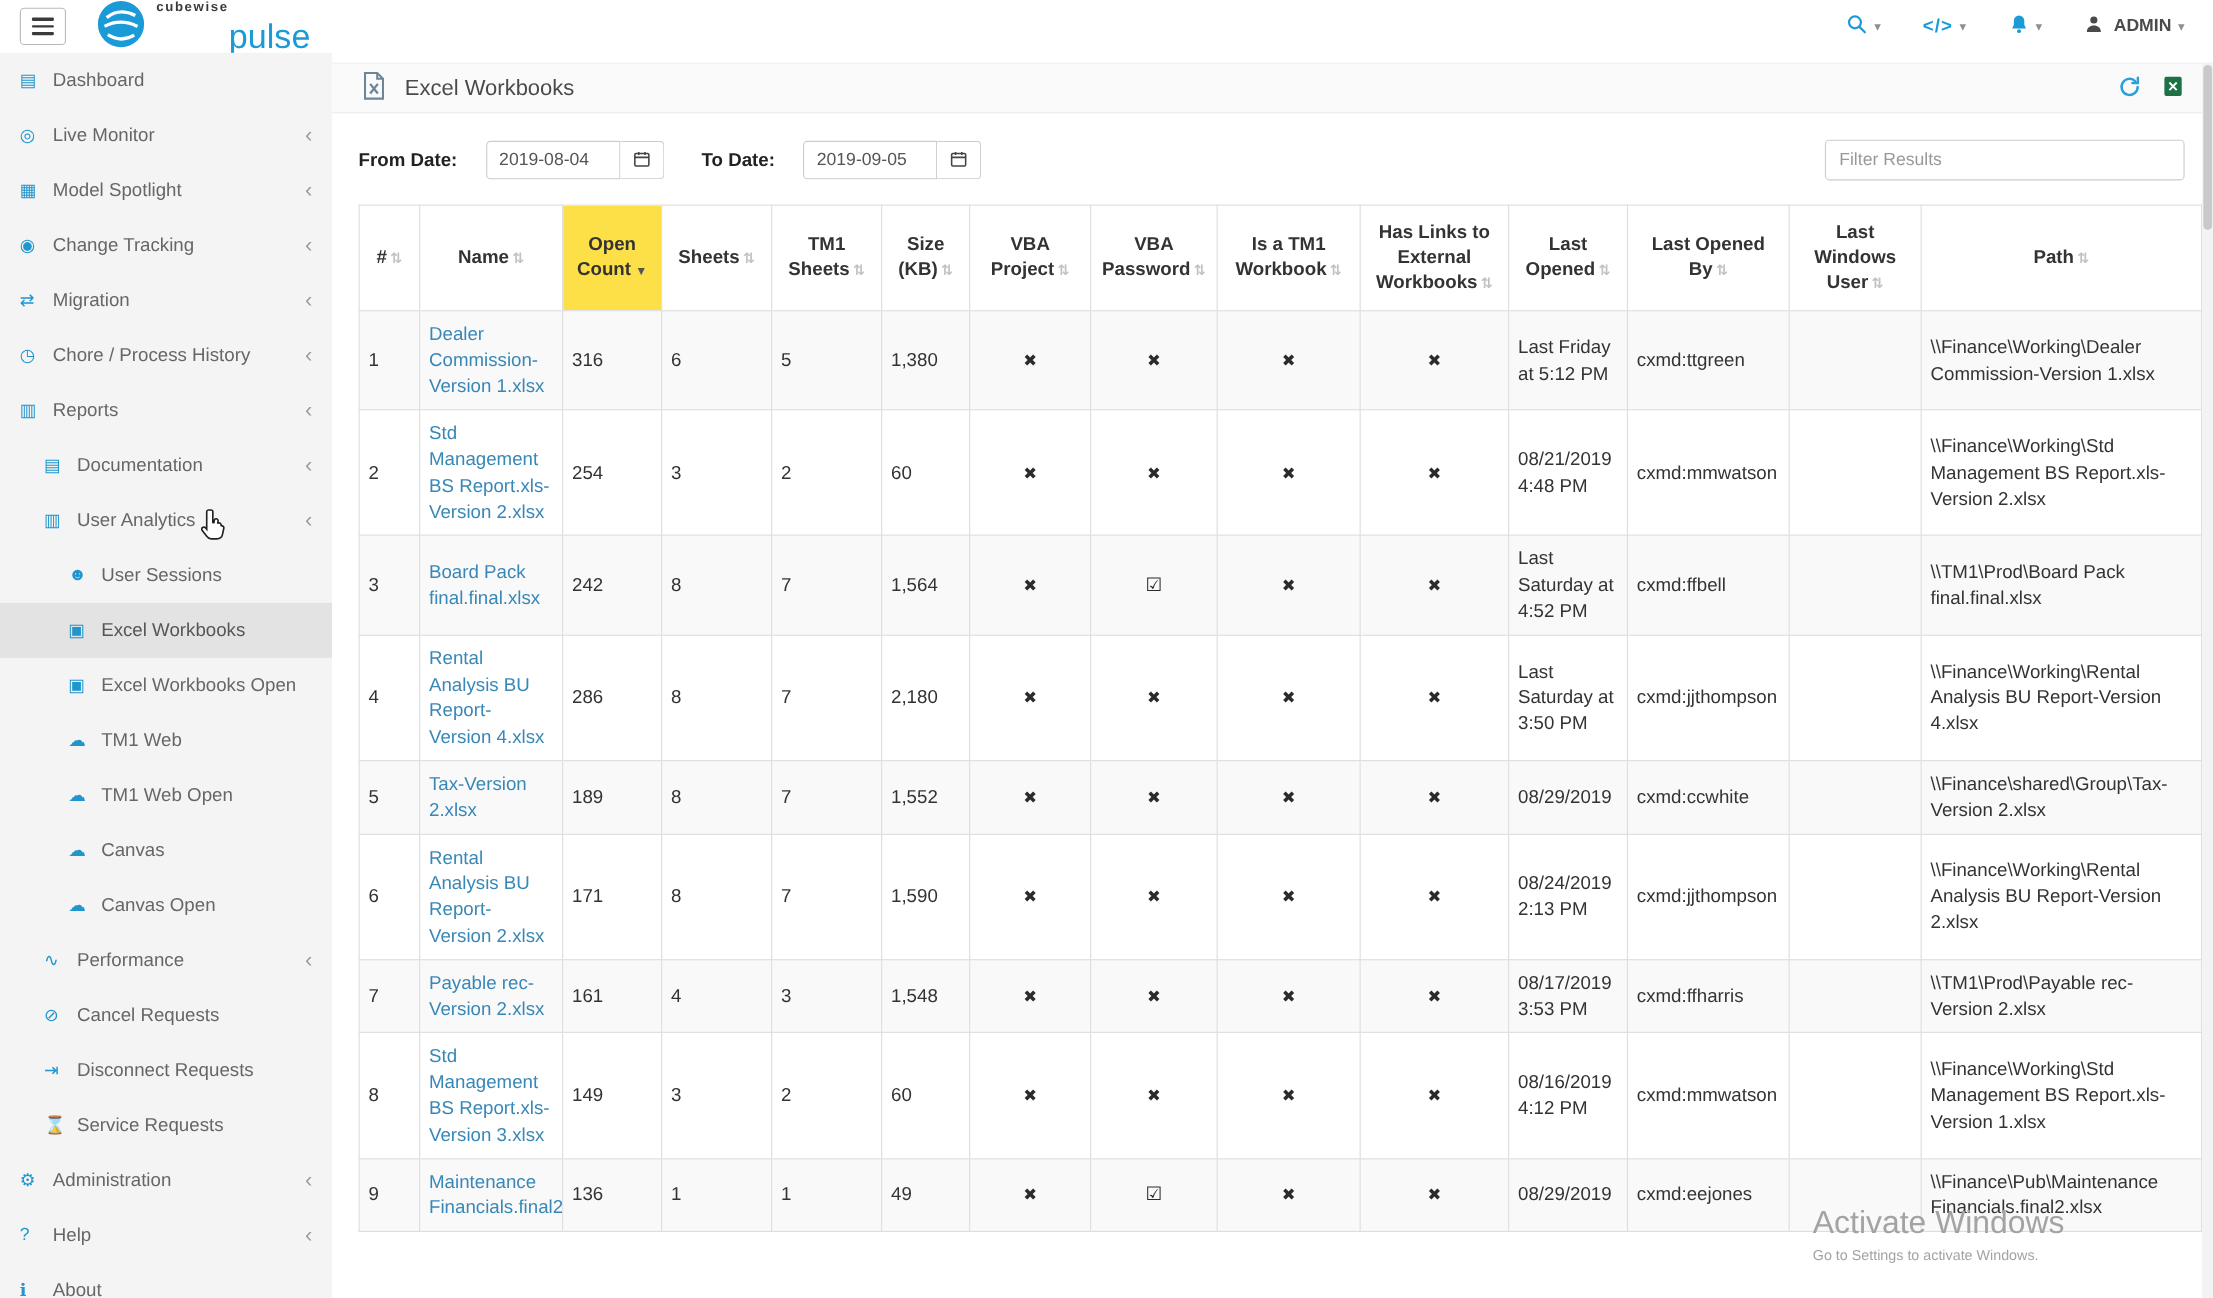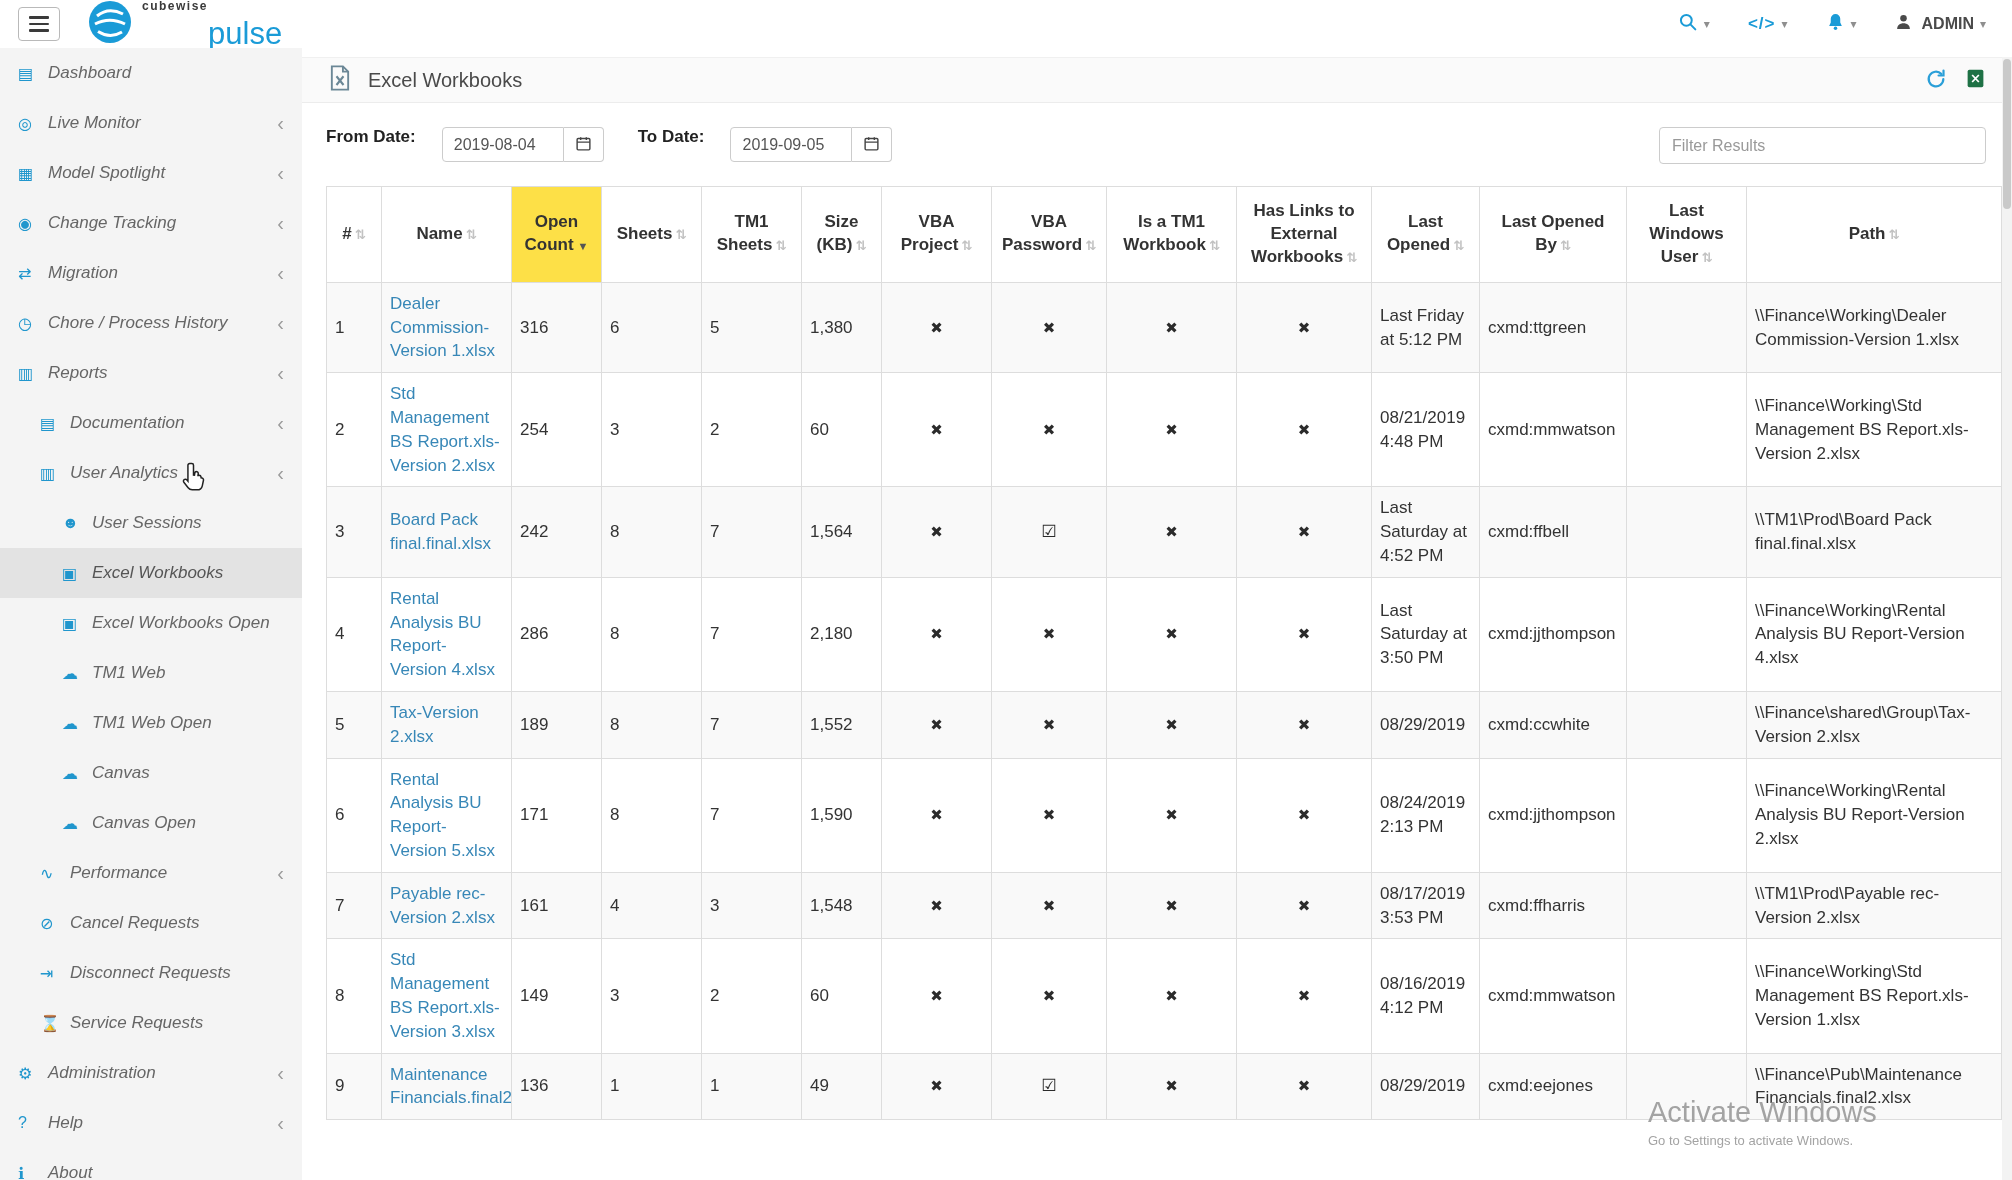--- a/index.html
+++ b/index.html
@@ -28,33 +28,33 @@
   .layout { display: flex; height: 1132px; }
 
   
   .sidebar { width: 302px; background: #f4f4f4; flex-shrink: 0; overflow: hidden; position: relative; }
   .side-item { display: flex; align-items: center; height: 50px; font-size: 17px; color: #666; cursor: pointer; }
   .side-item.lvl0 { padding-left: 18px; }
   .side-item.lvl1 { padding-left: 40px; }
   .side-item.lvl2 { padding-left: 62px; }
   .side-item.active { background: #e3e3e3; color: #555; }
   .side-icon { width: 30px; color: #2096cd; font-size: 16px; text-align: left; flex-shrink: 0; }
-  .side-label { white-space: nowrap; font-style: italic; }
+  .side-label { white-space: nowrap; }
   .side-chevron { margin-left: auto; margin-right: 18px; color: #9a9a9a; font-size: 20px; line-height: 1; }
 
   
   .content { flex: 1; overflow: hidden; position: relative; background: #fff; }
   .panel-header { margin-top: 9px; height: 46px; background: #fafafa; border-top: 1px solid #f0f0f0;
     border-bottom: 1px solid #ececec; display: flex; align-items: center; gap: 14px; padding: 0 26px 0 24px; }
   .panel-title { font-size: 20px; color: #4a4a4a; }
   .panel-actions { margin-left: auto; display: flex; align-items: center; gap: 18px; }
   .icon-btn { background: none; border: none; cursor: pointer; display: flex; align-items: center; }
 
   
-  .filters { display: flex; padding: 24px 26px 16px 24px; }
+  .filters { display: flex; align-items: center; padding: 24px 26px 16px 24px; }
   .filter-label { font-size: 17px; font-weight: bold; color: #222; margin-right: 10px; }
   .filter-label.second { margin-left: 34px; }
   .input-group { display: flex; padding-left: 16px; }
   .date-input { width: 122px; height: 35px; border: 1px solid #ccc; border-radius: 4px 0 0 4px;
     padding: 0 11px; font-size: 16px; color: #555; font-family: inherit; outline: none; }
   .cal-btn { width: 40px; height: 35px; border: 1px solid #ccc; border-left: none; border-radius: 0 4px 4px 0;
     background: #fff; display: flex; align-items: center; justify-content: center; cursor: pointer; }
   .filter-results { margin-left: auto; width: 327px; height: 37px; border: 1px solid #ccc; border-radius: 4px;
     padding: 0 12px; font-size: 16px; color: #555; font-family: inherit; outline: none; }
   .filter-results::placeholder { color: #999; }
@@ -425,21 +425,21 @@
               <td class="c8 center"><span class="mark cross">✖</span></td>
               <td class="c9 center"><span class="mark cross">✖</span></td>
               <td class="c10 center"><span class="mark cross">✖</span></td>
               <td class="c11">08/29/2019</td>
               <td class="c12">cxmd:ccwhite</td>
               <td class="c13"></td>
               <td class="c14">\\Finance\shared\Group\Tax-Version 2.xlsx</td>
             </tr>
             <tr>
               <td class="c1">6</td>
-              <td class="c2"><span class="link">Rental Analysis BU Report-Version 5.xlsx</span></td>
+              <td class="c2"><span class="link">Rental Analysis BU Report-Version 2.xlsx</span></td>
               <td class="c3">171</td>
               <td class="c4">8</td>
               <td class="c5">7</td>
               <td class="c6">1,590</td>
               <td class="c7 center"><span class="mark cross">✖</span></td>
               <td class="c8 center"><span class="mark cross">✖</span></td>
               <td class="c9 center"><span class="mark cross">✖</span></td>
               <td class="c10 center"><span class="mark cross">✖</span></td>
               <td class="c11">08/24/2019 2:13 PM</td>
               <td class="c12">cxmd:jjthompson</td>

